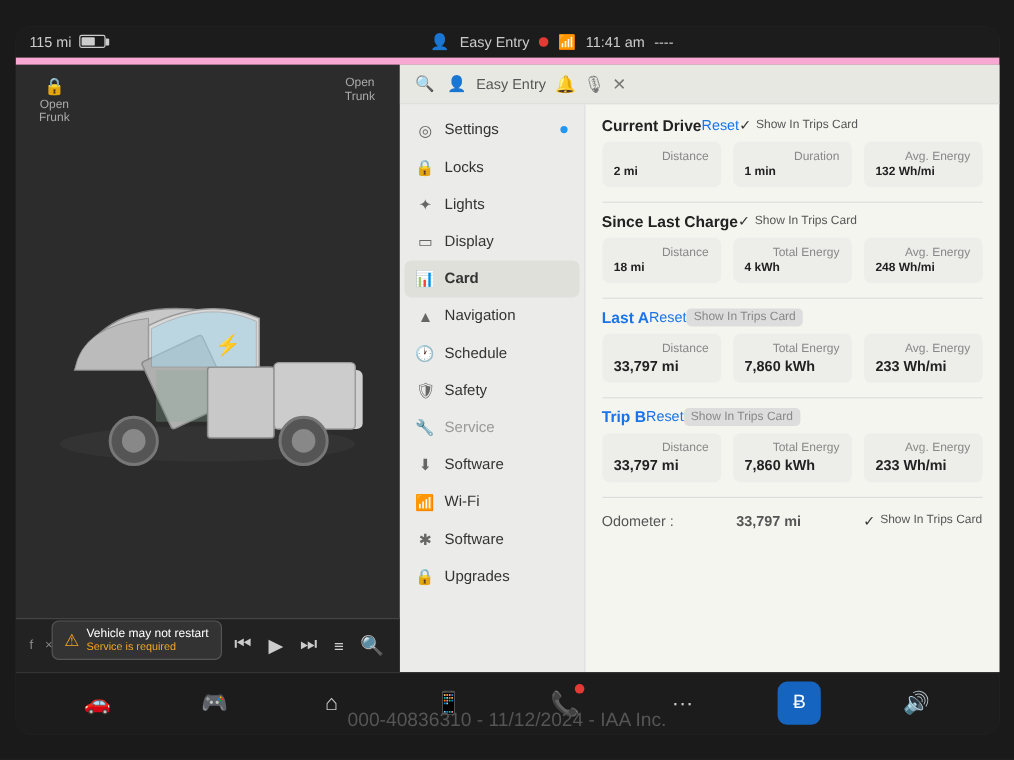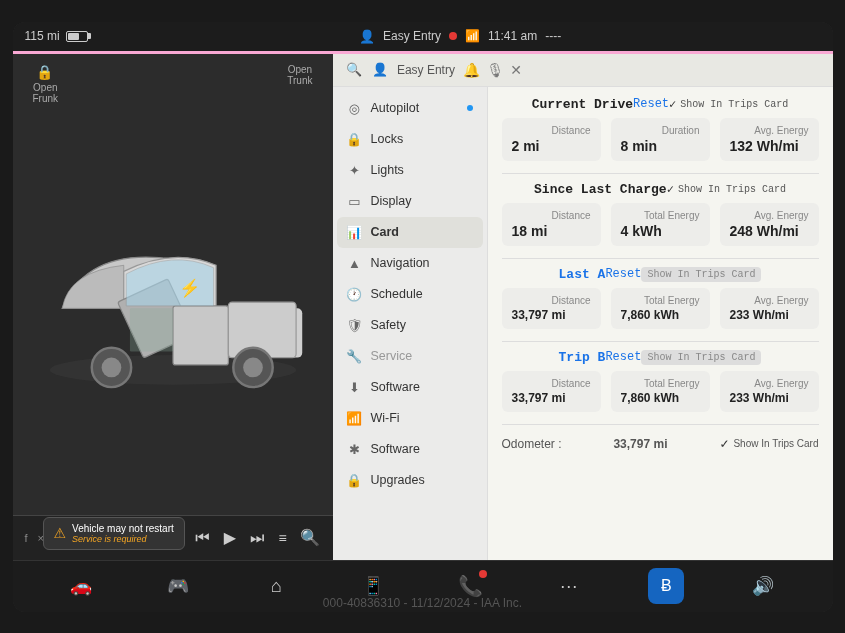--- a/index.html
+++ b/index.html
@@ -25,21 +25,21 @@
     }
 
     
     .status-bar {
       display: flex;
       align-items: center;
       background: #1c1c1c;
       height: 32px;
       padding: 0 12px;
       gap: 12px;
-      border-bottom: 3px solid #f9a8d4;
+      border-bottom: 6px solid #f9a8d4;
     }
     .status-bar-left {
       display: flex;
       align-items: center;
       gap: 6px;
       font-size: 11px;
       color: #ccc;
     }
     .battery-icon {
       width: 22px;
@@ -136,21 +136,20 @@
       font-size: 14px;
     }
     .alert-text-main {
       color: #fff;
       font-weight: 400;
       font-size: 10px;
     }
     .alert-text-sub {
       color: #f5a623;
       font-size: 9px;
-      font-style: italic;
     }
 
     
     .media-bar {
       height: 45px;
       background: #222;
       border-top: 1px solid #444;
       display: flex;
       align-items: center;
       padding: 0 12px;
@@ -262,23 +261,22 @@
       background: #f5f5f0;
     }
 
     .trips-section {
       margin-bottom: 12px;
     }
 
     .section-header {
       display: flex;
       align-items: center;
-      justify-content: center;
+      justify-content: flex-start;
       margin-bottom: 6px;
-      font-family: Liberation Mono, monospace;
     }
     .section-title {
       font-size: 13px;
       font-weight: 600;
       color: #222;
     }
     .reset-link {
       font-size: 12px;
       color: #1a73e8;
       cursor: pointer;
@@ -305,21 +303,21 @@
       border-radius: 6px;
       padding: 7px 10px;
     }
     .metric-label {
       font-size: 10px;
       color: #888;
       margin-bottom: 2px;
       text-align: right;
     }
     .metric-value {
-      font-size: 14px;
+      font-size: 10px;
       font-weight: 600;
       color: #222;
     }
 
     .divider {
       height: 1px;
       background: #ddd;
       margin: 8px 0;
     }
 
@@ -372,21 +370,21 @@
     .taskbar-icon-wrap {
       position: relative;
     }
 
     
     .watermark {
       position: absolute;
       bottom: 2px;
       left: 50%;
       transform: translateX(-50%);
-      font-size: 12px;
+      font-size: 16px;
       color: #555;
       white-space: nowrap;
     }
 
     
     .car-illustration {
       width: 100%;
       height: 100%;
     }
   </style>
@@ -493,21 +491,21 @@
             <span>✕</span>
           </div>
         </div>
       </div>
 
       <div class="settings-body">
 
         <div class="settings-nav">
           <div class="nav-item">
             <span class="nav-icon">◎</span>
-            <span>Autopilot</span>
+            <span>Settings</span>
             <div class="nav-dot"></div>
           </div>
           <div class="nav-item">
             <span class="nav-icon">🔒</span>
             <span>Locks</span>
           </div>
           <div class="nav-item">
             <span class="nav-icon">✦</span>
             <span>Lights</span>
           </div>
@@ -564,21 +562,21 @@
                 <span style="font-size:10px;color:#555;">Show In Trips Card</span>
               </div>
             </div>
             <div class="metrics-row">
               <div class="metric-box">
                 <div class="metric-label">Distance</div>
                 <div class="metric-value">2 mi</div>
               </div>
               <div class="metric-box">
                 <div class="metric-label">Duration</div>
-                <div class="metric-value">8 min</div>
+                <div class="metric-value">1 min</div>
               </div>
               <div class="metric-box">
                 <div class="metric-label">Avg. Energy</div>
                 <div class="metric-value">132 Wh/mi</div>
               </div>
             </div>
           </div>
 
           <div class="divider"></div>
 

